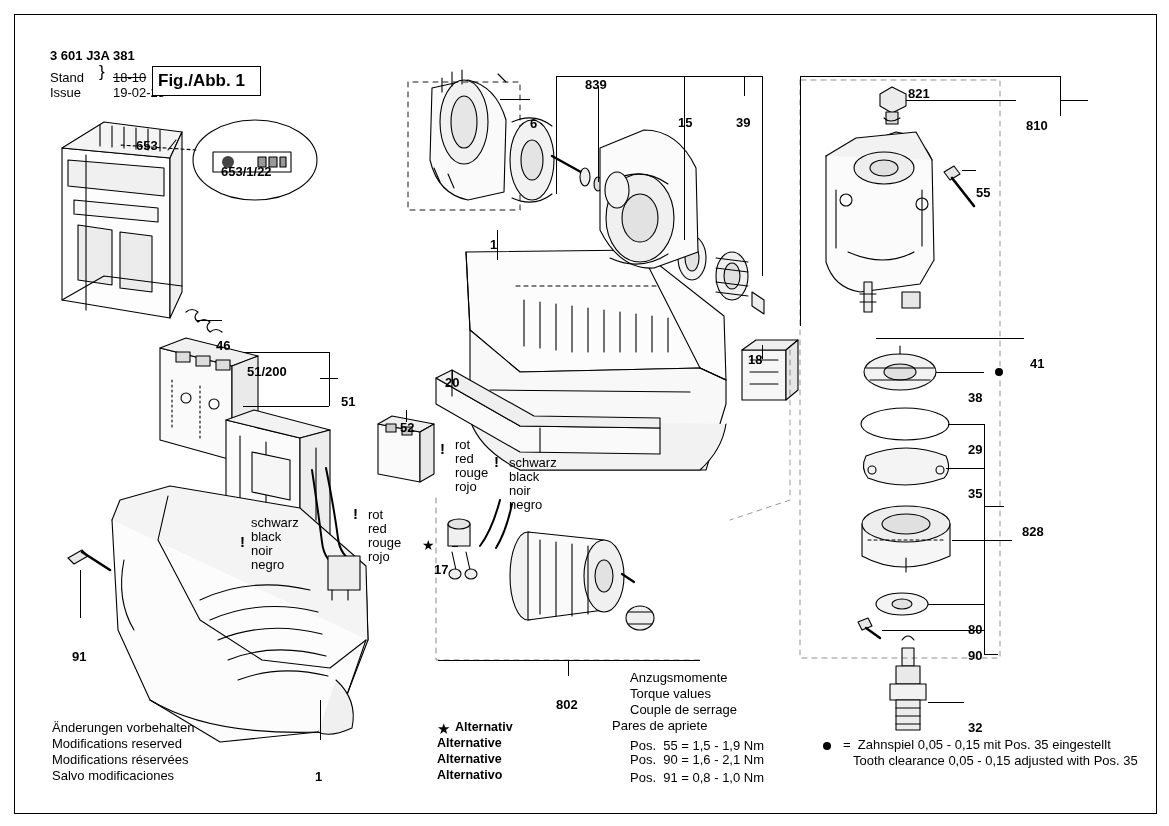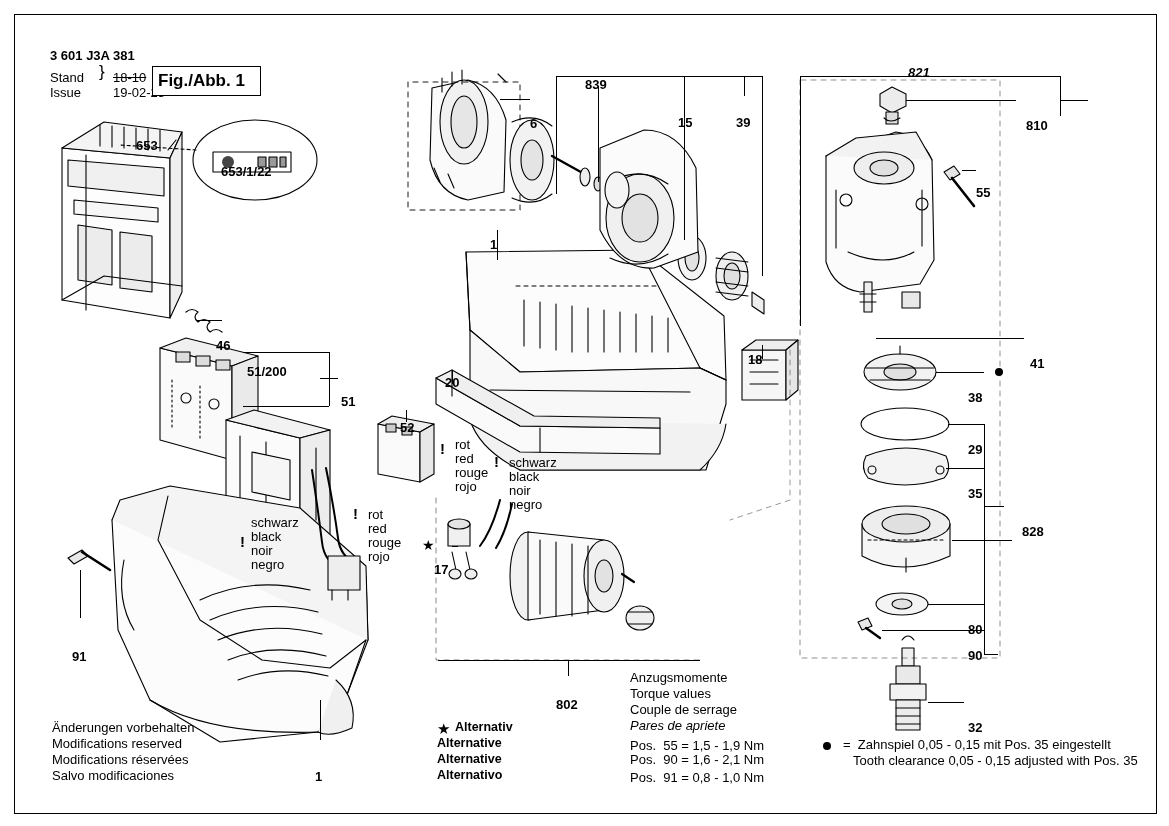--- a/index.html
+++ b/index.html
@@ -385,21 +385,21 @@
   <div class="lbl" style="left:530px;top:91px;">6</div>
   <div class="lbl" style="left:585px;top:52px;">839</div>
   <div class="lbl" style="left:678px;top:90px;">15</div>
   <div class="lbl" style="left:736px;top:90px;">39</div>
   <div class="lbl" style="left:748px;top:327px;">18</div>
   <div class="lbl" style="left:445px;top:350px;">20</div>
   <div class="lbl" style="left:434px;top:537px;">17</div>
   <div class="star" style="left:422px;top:537px;">★</div>
   <div class="lbl" style="left:556px;top:672px;">802</div>
 
-  <div class="lbl" style="left:908px;top:40px;font-style:italic;">821</div>
+  <div class="lbl" style="left:908px;top:61px;">821</div>
   <div class="lbl" style="left:1026px;top:93px;">810</div>
   <div class="lbl" style="left:976px;top:160px;">55</div>
   <div class="lbl" style="left:1030px;top:331px;">41</div>
   <div class="lbl" style="left:968px;top:365px;">38</div>
   <div class="dot" style="left:995px;top:368px;"></div>
   <div class="lbl" style="left:968px;top:417px;">29</div>
   <div class="lbl" style="left:968px;top:461px;">35</div>
   <div class="lbl" style="left:1022px;top:499px;">828</div>
   <div class="lbl" style="left:968px;top:597px;">80</div>
   <div class="lbl" style="left:968px;top:623px;">90</div>
@@ -425,21 +425,21 @@
 
   <div class="excl" style="left:240px;top:533px;">!</div>
   <div class="txt" style="left:251px;top:516px;">schwarz
 black
 noir
 negro</div>
 
   <div class="txt" style="left:630px;top:671px;text-align:center;">Anzugsmomente</div>
   <div class="txt" style="left:630px;top:687px;">Torque values</div>
   <div class="txt" style="left:630px;top:703px;">Couple de serrage</div>
-  <div class="txt" style="left:630px;top:719px;font-style:italic;">Pares de apriete</div>
+  <div class="txt" style="left:612px;top:719px;">Pares de apriete</div>
   <div class="txt" style="left:630px;top:739px;">Pos.  55 = 1,5 - 1,9 Nm</div>
   <div class="txt" style="left:630px;top:753px;">Pos.  90 = 1,6 - 2,1 Nm</div>
   <div class="txt" style="left:630px;top:771px;">Pos.  91 = 0,8 - 1,0 Nm</div>
 
   <div class="star" style="left:437px;top:720px;font-size:15px;">★</div>
   <div class="txtb" style="left:455px;top:720px;">Alternativ</div>
   <div class="txtb" style="left:437px;top:736px;">Alternative</div>
   <div class="txtb" style="left:437px;top:752px;">Alternative</div>
   <div class="txtb" style="left:437px;top:752px;opacity:0;">Alternatif</div>
   <div class="txtb" style="left:437px;top:768px;">Alternativo</div>

